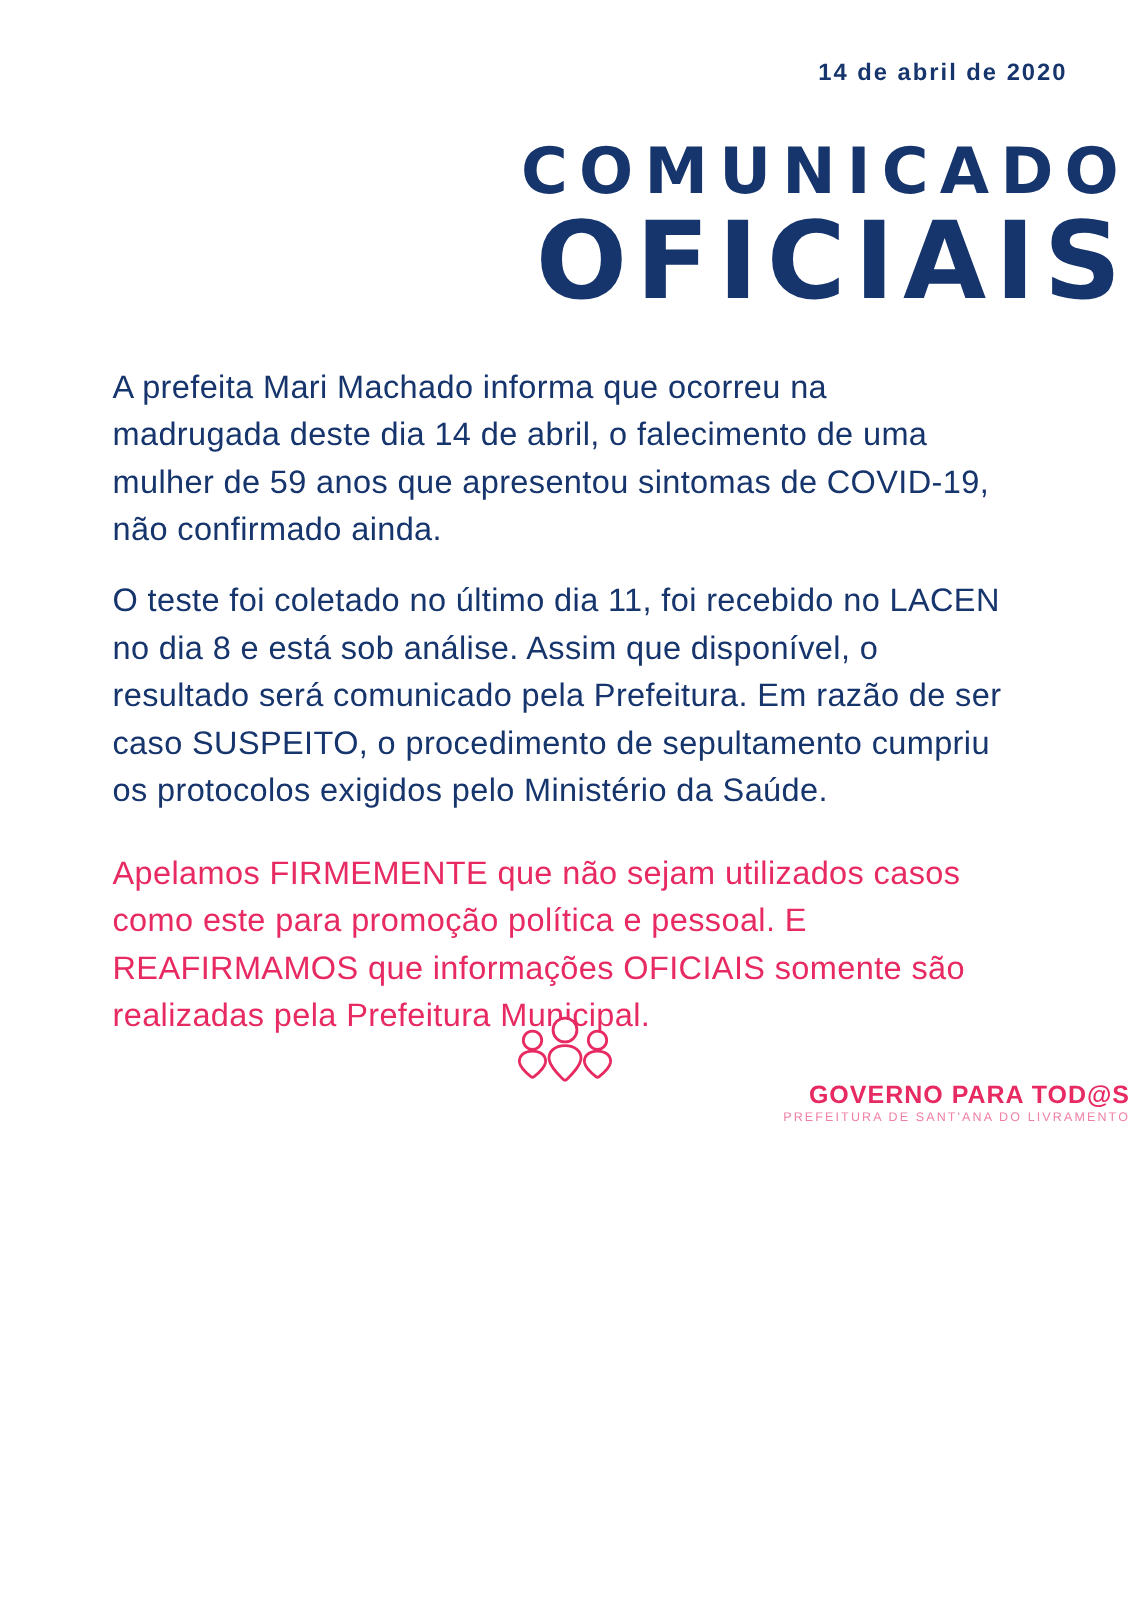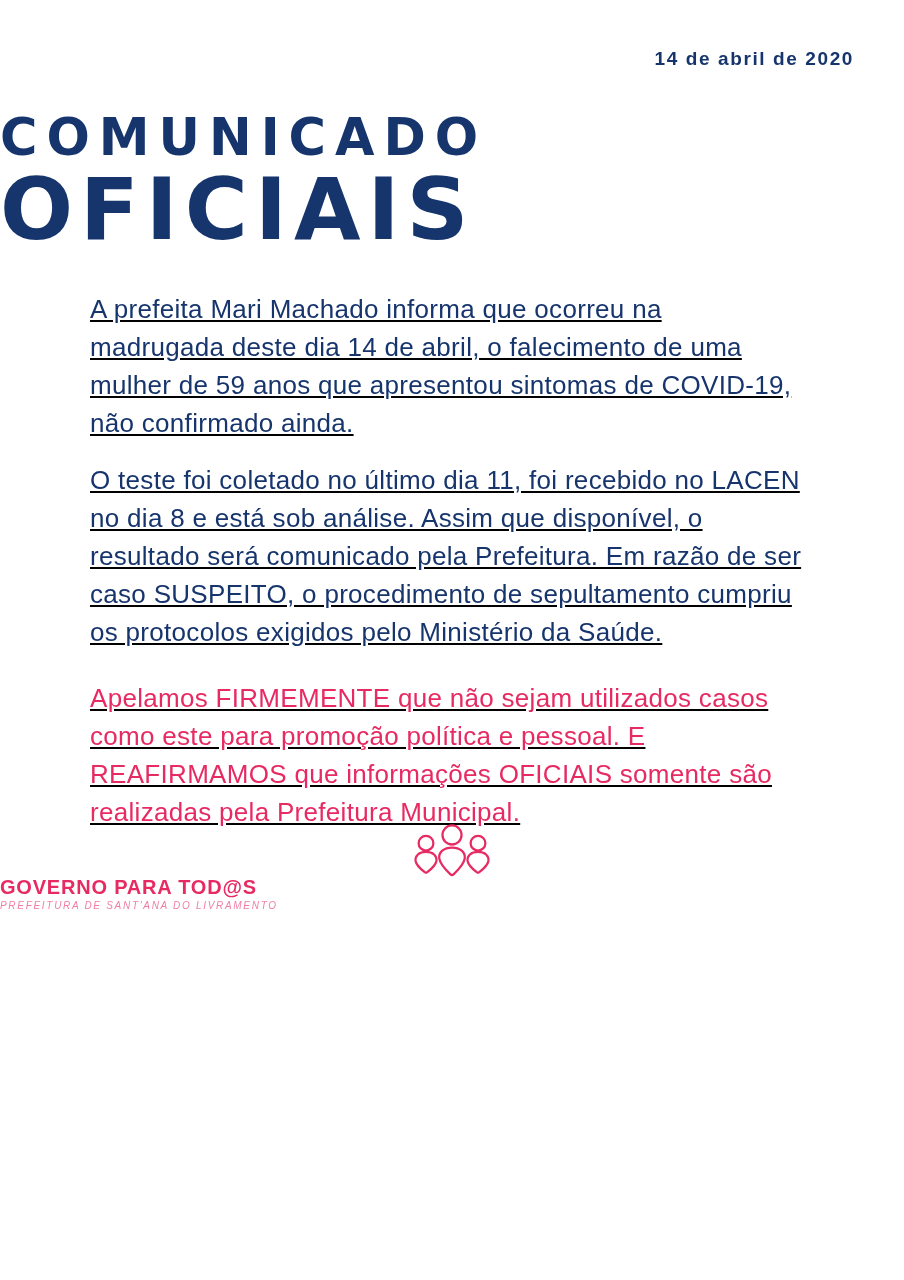--- a/index.html
+++ b/index.html
@@ -23,78 +23,76 @@
     color: #17356d;
     font-size: 19px;
     font-weight: bold;
     letter-spacing: 1.6px;
   }
   .title-block {
     position: absolute;
     top: 112px;
     left: 0;
     width: 100%;
-    text-align: left;
+    text-align: right;
     color: #17356d;
     font-family: "DejaVu Sans", sans-serif;
     font-weight: bold;
     line-height: 1;
   }
   .title-line1 {
     font-size: 51px;
     letter-spacing: 9px;
   }
   .title-line2 {
     font-size: 86px;
     letter-spacing: 7px;
     margin-top: 3px;
   }
   .content {
     position: absolute;
     top: 290px;
     left: 90px;
     width: 740px;
-    text-decoration: underline;
   }
   .para {
     white-space: pre-line;
     font-size: 26px;
     line-height: 38px;
     letter-spacing: 0.3px;
     margin: 0 0 19px 0;
     color: #17356d;
   }
   .para.pink {
     color: #e72a62;
     margin-top: 28px;
   }
   .footer {
     position: absolute;
-    bottom: 7px;
+    bottom: 18px;
     left: 0;
     width: 100%;
-    text-align: left;
+    text-align: right;
   }
   .people-icon {
     display: block;
     margin: 0 auto -4px auto;
   }
   .logo-title {
     color: #e72a62;
     font-size: 20px;
     font-weight: bold;
     letter-spacing: 0.8px;
     line-height: 1.2;
   }
   .logo-subtitle {
     color: #ef7fa4;
     font-size: 10px;
     letter-spacing: 1.7px;
     line-height: 1.3;
-    font-style: italic;
   }
 </style>
 </head>
 <body>
 
 <div class="page">
 
   <div class="date">14 de abril de 2020</div>
 
   <div class="title-block">

